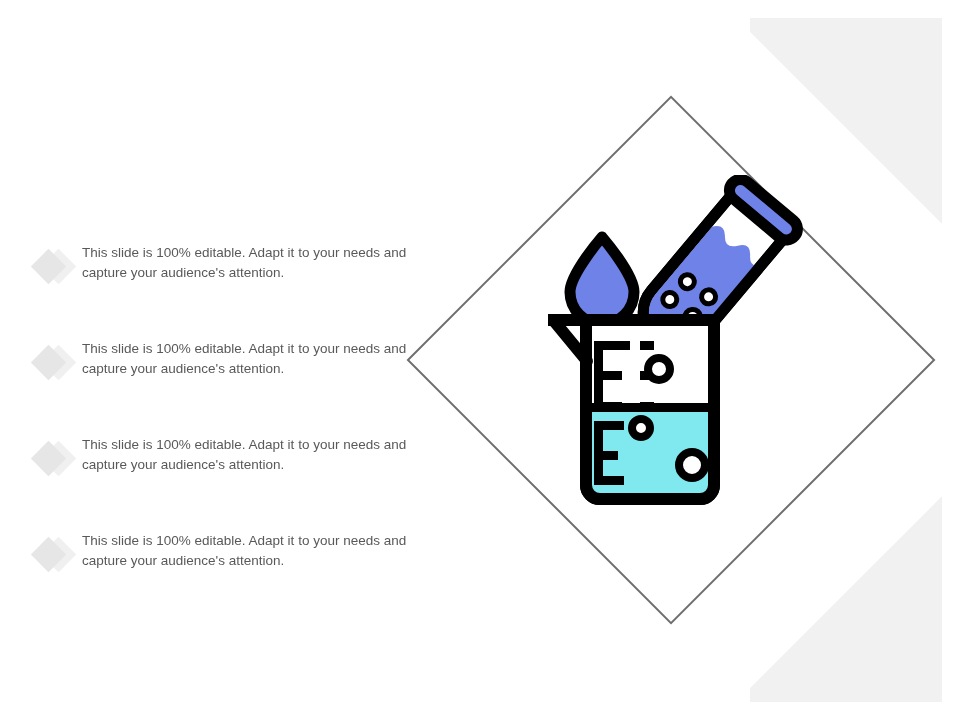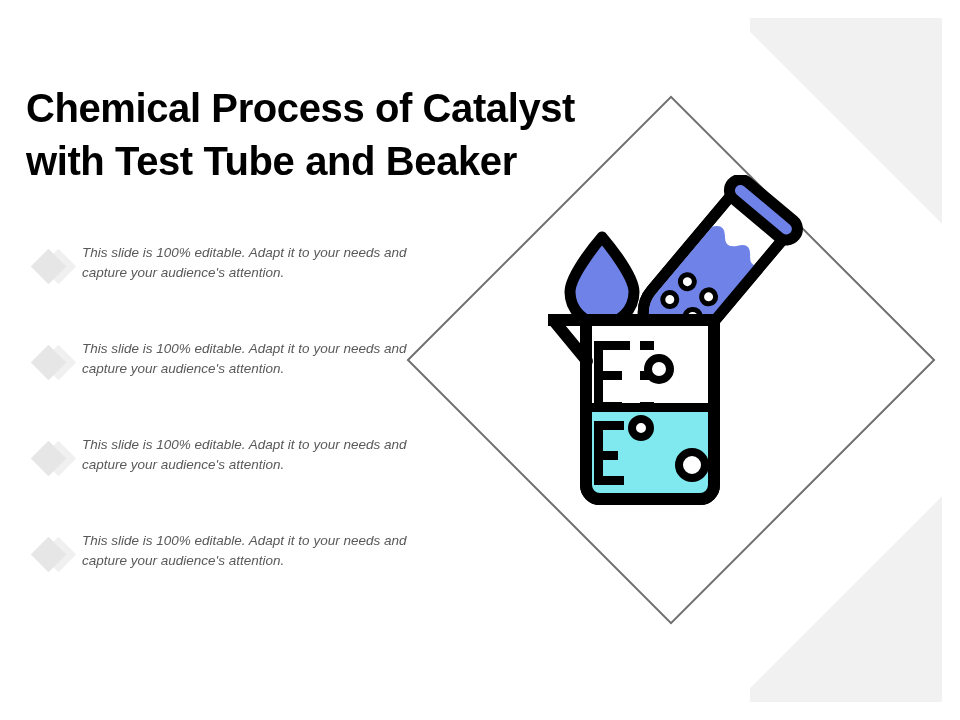--- a/index.html
+++ b/index.html
@@ -102,21 +102,20 @@
     background: #e6e6e6;
   }
   .bullet-text {
     position: absolute;
     left: 52px;
     top: 0px;
     width: 340px;
     margin: 0;
     font-family: "Liberation Sans", sans-serif;
     font-size: 13.5px;
-    font-style: italic;
     line-height: 1.45;
     color: #59595b;
   }
 
   
   .lab-art {
     position: absolute;
     left: 540px;
     top: 175px;
     width: 320px;
@@ -128,21 +127,20 @@
 <body>
 
 <div id="slide">
 
   <div class="grey-panel"></div>
 
   <div class="white-diamond"></div>
 
   <div class="outline-diamond"></div>
 
-  <h1 class="title">Chemical Process of Catalyst with Test Tube and Beaker</h1>
 
   <div class="bullets">
 
     <div class="bullet-row">
       <div class="bullet-icon">
         <span class="dia dia-back"></span>
         <span class="dia dia-front"></span>
       </div>
       <p class="bullet-text">This slide is 100% editable.  Adapt it to your needs and capture your audience's attention.</p>
     </div>

